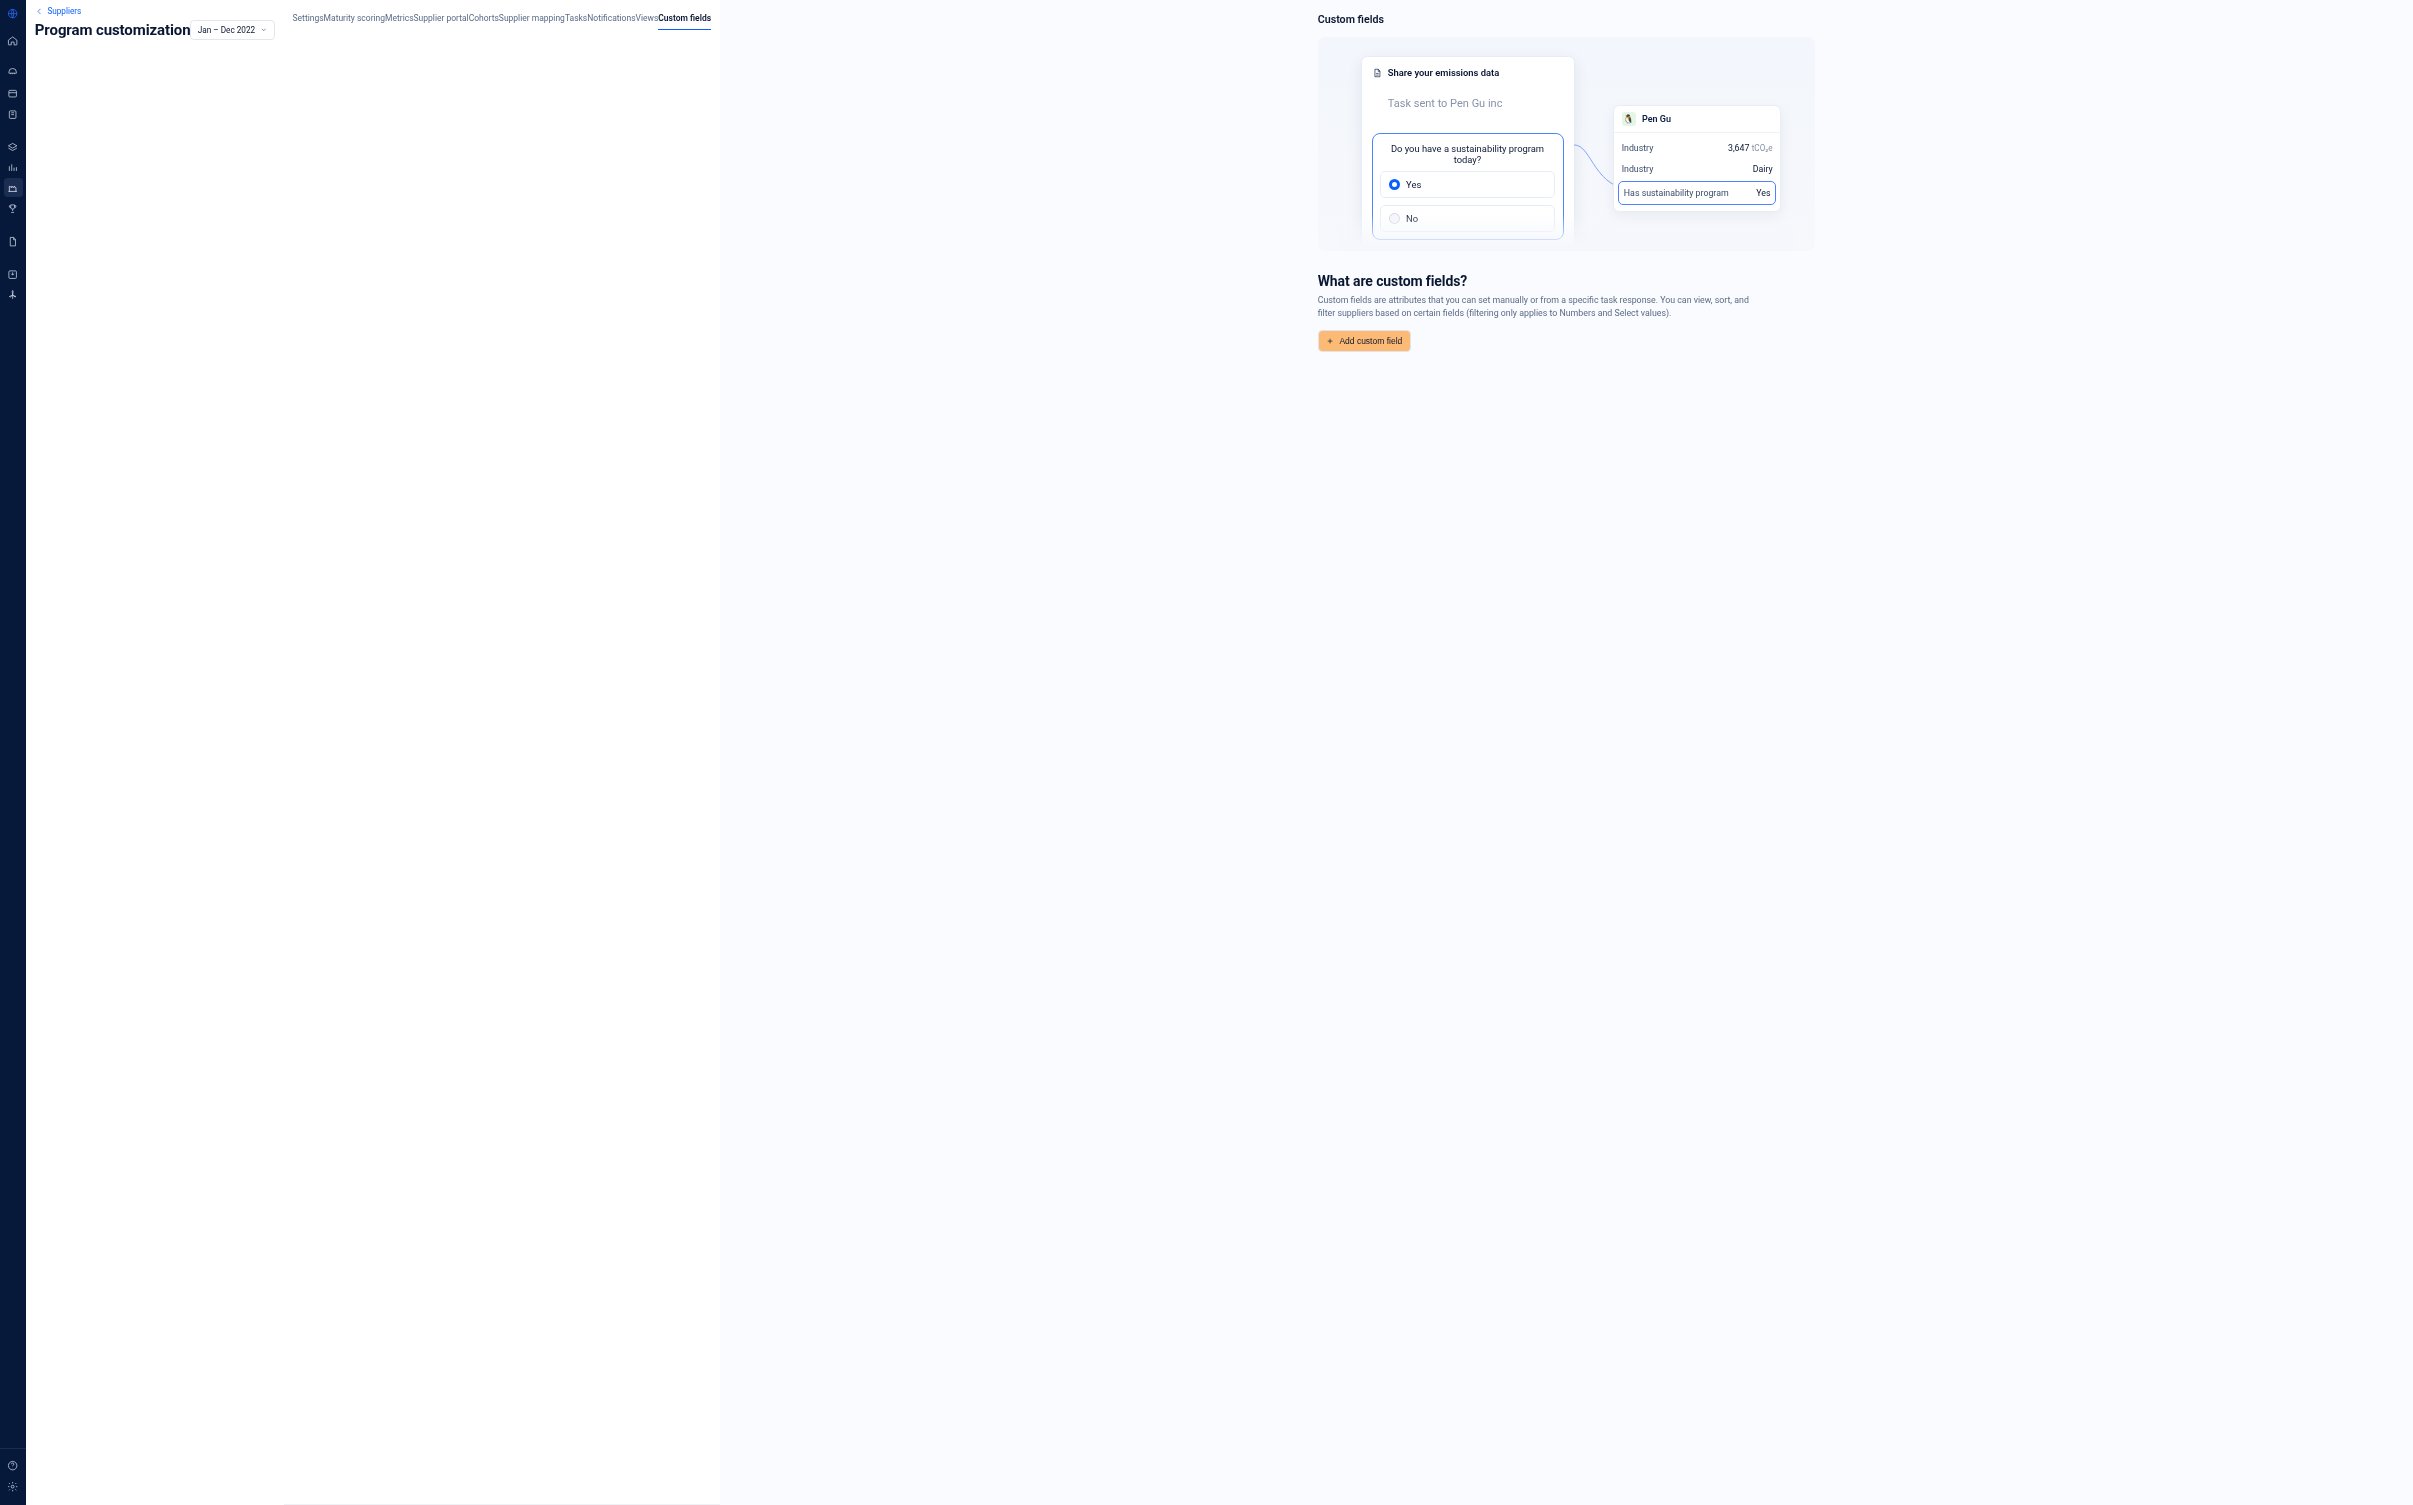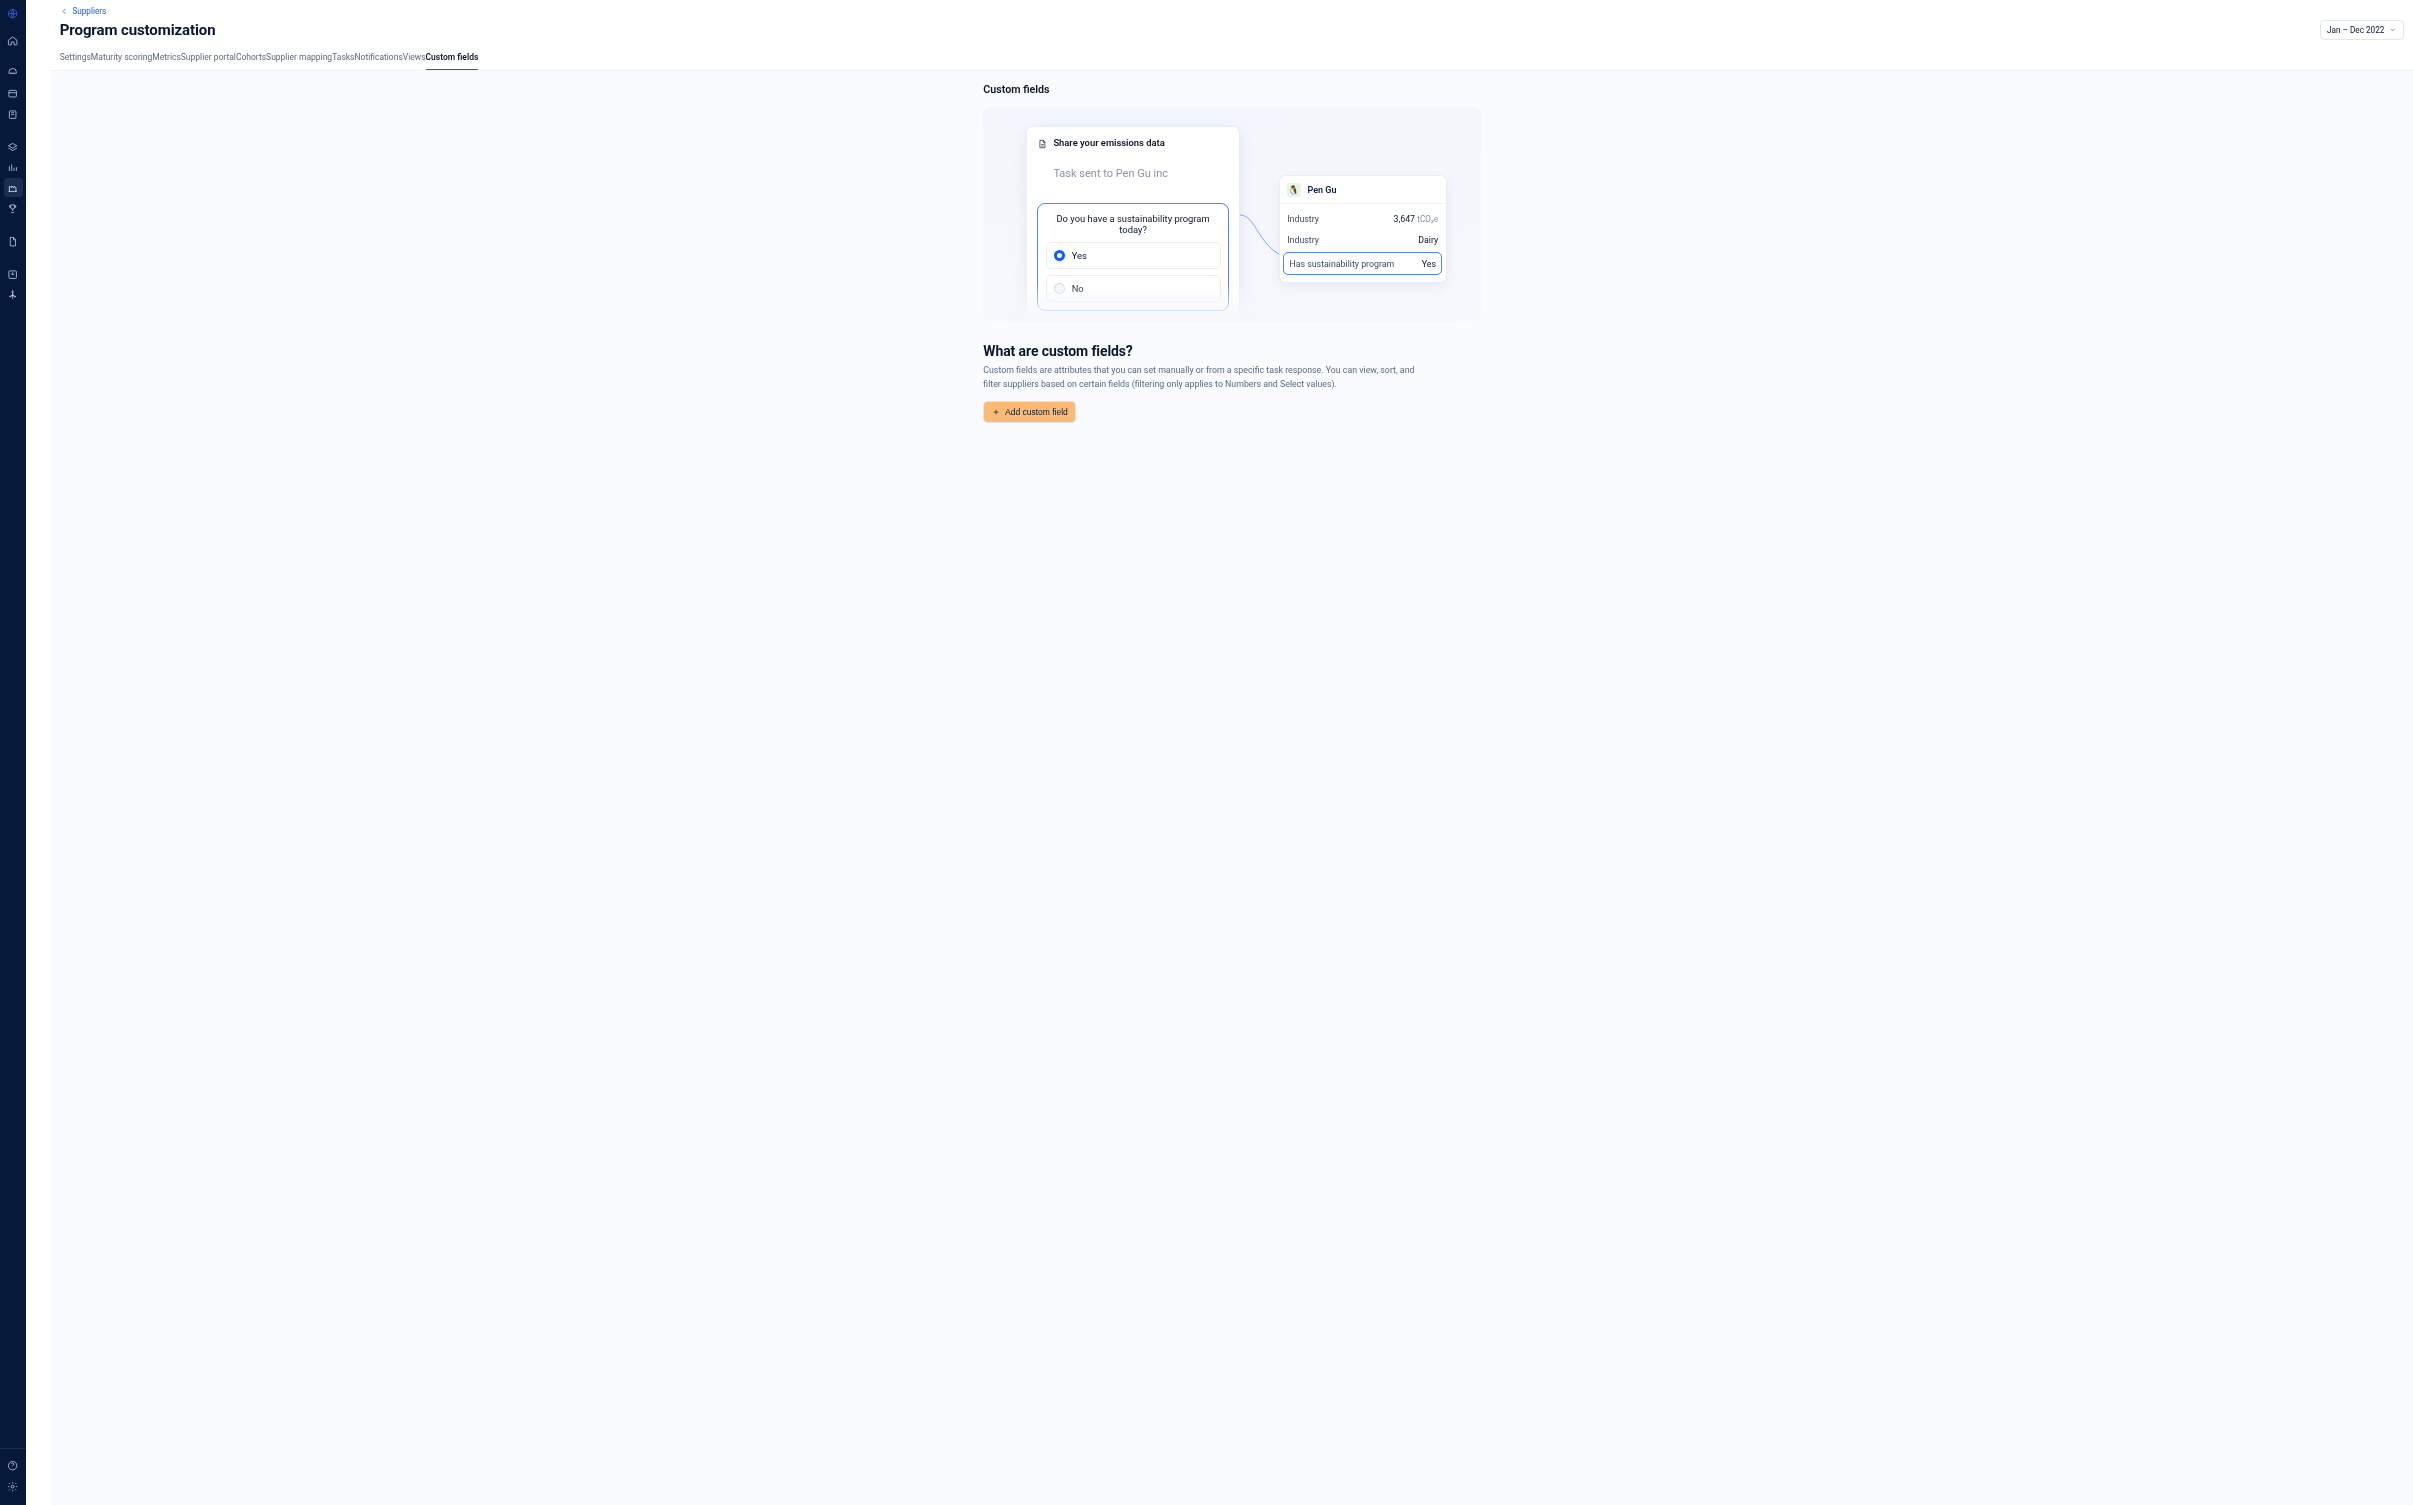--- a/index.html
+++ b/index.html
@@ -35,21 +35,21 @@
     border-radius: 3.8px;
     display:flex;align-items:center;justify-content:center;
     color: #cfd8ea;
     cursor: pointer;
   }
   .rail-item.active { background: #1b2e52; color: #eaf0ff; }
   .rail-bottom { margin-top: auto; display:flex; flex-direction:column; gap:2.5px; align-items:center; padding-bottom:2.5px; border-top: 0.6px solid #1b2e52; padding-top:6.3px; width:100%;}
   .rail svg { width: 11.3px; height: 11.3px; stroke: currentColor; fill: none; stroke-width: 1.6; }
 
   
-  .main { flex:1; display:flex; flex-direction:column; min-width:0;padding-left:25px; }
+  .main { flex:1; display:flex; min-width:0; }
   .header {
     padding: 6.3px 8.8px 0 8.8px;
   }
   .back-link {
     display:inline-flex; align-items:center; gap:3.8px;
     color:#0b5fff; font-size:8.2px; text-decoration:none; cursor:pointer;
   }
   .back-link svg { width:8.8px;height:8.8px;stroke:#0b5fff;fill:none;stroke-width:2;}
   .header-row { display:flex; align-items:center; justify-content:space-between; margin-top:2.5px;}
   .page-title { font-size:15px; font-weight:700; color:#0a1733; letter-spacing:-0.1px;}

